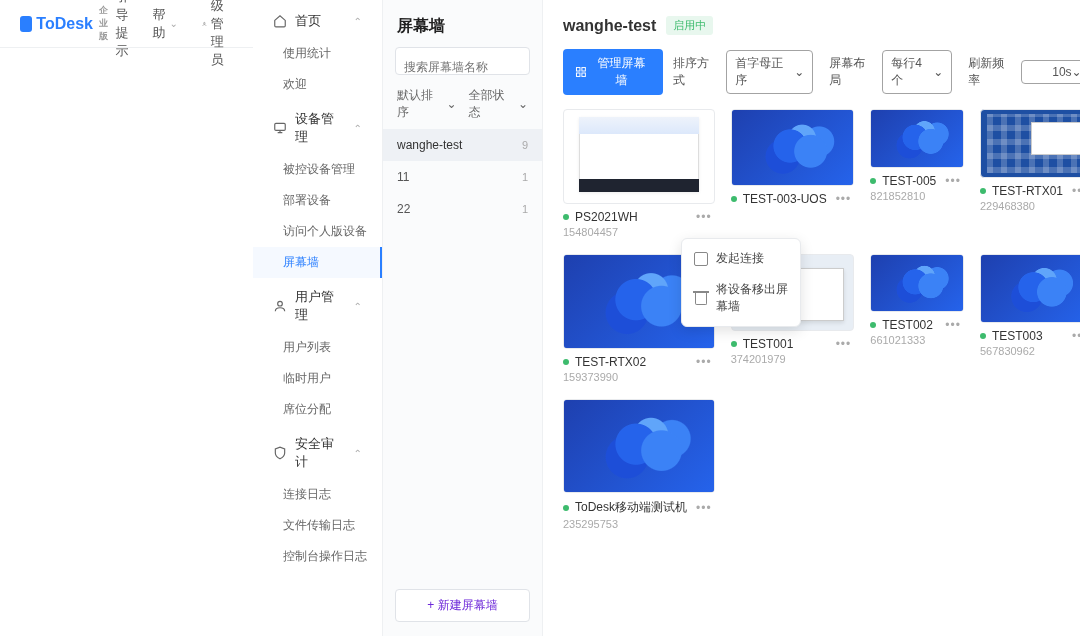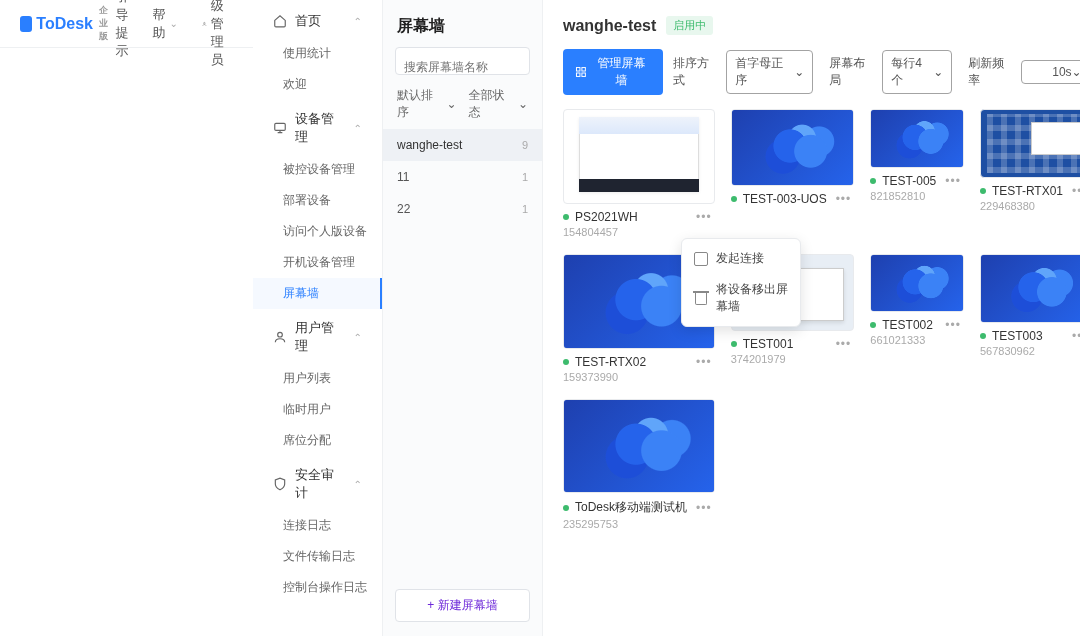--- a/index.html
+++ b/index.html
@@ -123,21 +123,20 @@
                 <rect x="3" y="4" width="18" height="12" rx="2"></rect>
                 <path d="M8 20h8M12 16v4"></path>
               </svg>
             </span>
             <span>设备管理</span>
             <span class="chev">⌃</span>
           </div>
           <div class="nav-item">被控设备管理</div>
           <div class="nav-item">部署设备</div>
           <div class="nav-item">访问个人版设备</div>
-          <div class="nav-item">开机设备管理</div>
           <div class="nav-item active">屏幕墙</div>
         </div>
         <div class="nav-group">
           <div class="nav-head">
             <span class="nicon">
               <svg viewBox="0 0 24 24" fill="none" stroke="#666" stroke-width="2">
                 <circle cx="12" cy="8" r="4"></circle>
                 <path d="M4 21c0-4 4-6 8-6s8 2 8 6"></path>
               </svg>
             </span>

